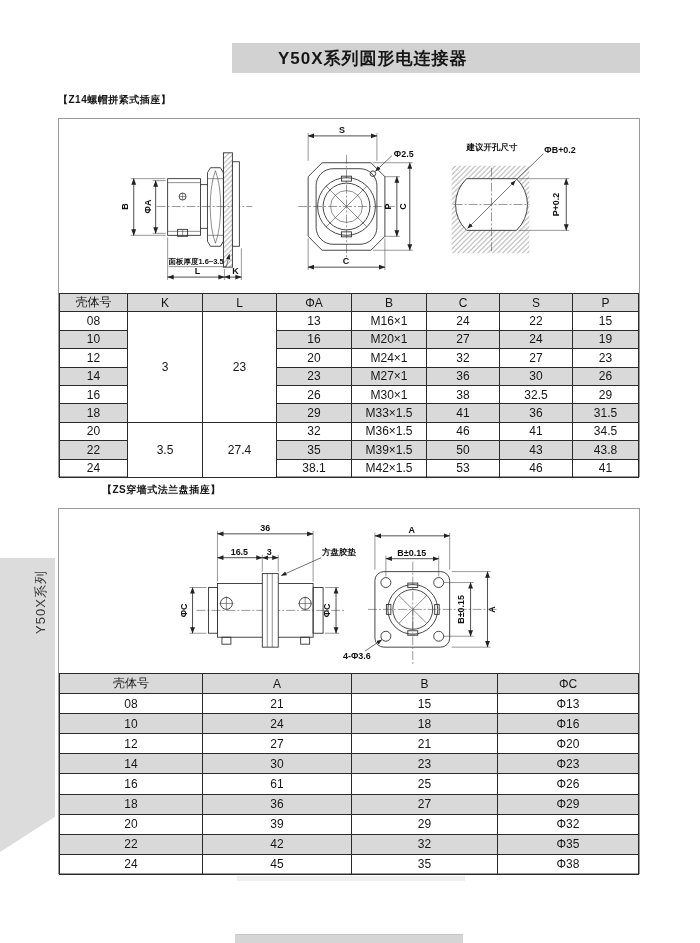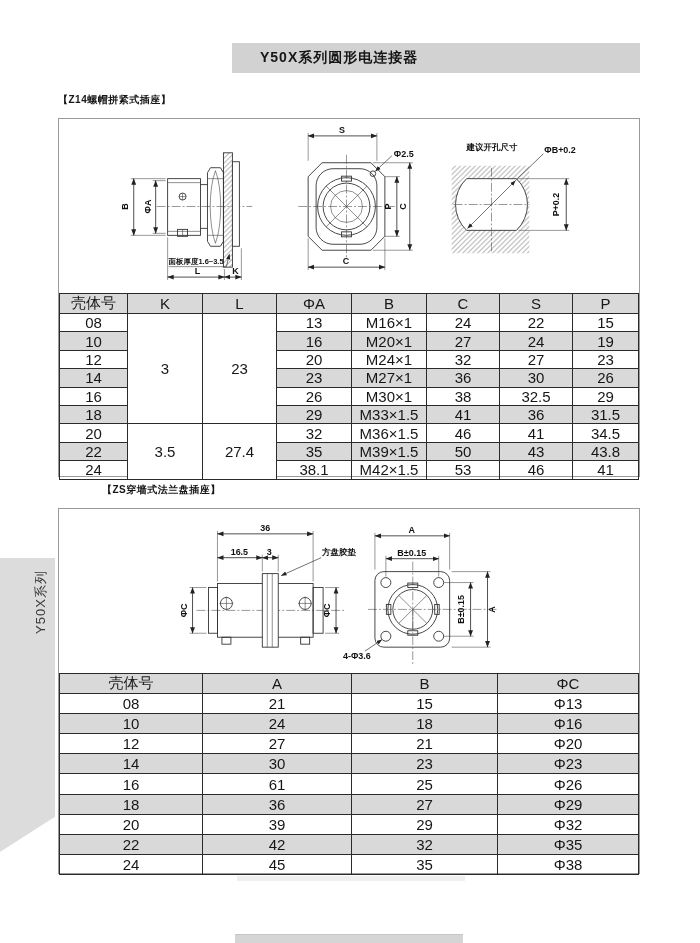--- a/index.html
+++ b/index.html
@@ -4,30 +4,30 @@
 <style>
   :root{
     --title_bar_bg:#d2d2d2; --row_stripe:#d9d9d9; --sidebar_bg:#dcdcdc;
     --table_line:#2a2a2a; --box_line:#9a9a9a; --footer_bar:#d5d5d5; --text:#111111;
   }
   html,body{margin:0;padding:0;background:#fff;}
   .page{position:relative;width:700px;height:943px;background:#fff;overflow:hidden;
         font-family:"Liberation Sans","DejaVu Sans",sans-serif;color:var(--text);}
   .header-bar{position:absolute;left:232px;top:43px;width:408px;height:30px;
         background:var(--title_bar_bg);display:flex;align-items:center;}
-  .header-bar span{padding-left:28px;font-size:14px;font-weight:bold;letter-spacing:1px;color:#161616;}
+  .header-bar span{padding-left:46px;font-size:17px;font-weight:bold;letter-spacing:1px;color:#161616;}
   .sec-heading{position:absolute;left:58px;font-size:10px;font-weight:bold;color:#161616;letter-spacing:0.5px;}
   .sec1-heading{top:93px;}
   .sec2-heading{top:483px;margin-left:44px;}
   .box{position:absolute;left:58px;width:582px;border:1px solid var(--box_line);box-sizing:border-box;background:#fff;}
   .box1{top:118px;height:359px;}
   .box2{top:508px;height:366px;}
   .box svg{display:block;}
   table{border-collapse:collapse;table-layout:fixed;width:100%;
-        font-family:"Liberation Sans","DejaVu Sans",sans-serif;font-size:15px;color:#161616;}
+        font-family:"Liberation Sans","DejaVu Sans",sans-serif;font-size:12px;color:#161616;}
   td,th{border:1px solid var(--table_line);text-align:center;vertical-align:middle;padding:0;font-weight:normal;overflow:hidden;}
   thead th{background:var(--row_stripe);}
   tbody tr:nth-child(even) td{background:var(--row_stripe);}
   td.merged{background:#fff !important;}
   .t1 th,.t1 td{height:17.4px;}
   .t2 th,.t2 td{height:19.1px;}
   .sidebar-tab{position:absolute;left:0;top:558px;width:55px;height:294px;background:var(--sidebar_bg);
         clip-path:polygon(0 0,100% 0,100% 88%,0 100%);}
   .sidebar-tab span{position:absolute;left:-13px;top:36px;width:106px;height:16px;text-align:center;
         transform:rotate(-90deg);font-size:13px;color:#3a3a3a;letter-spacing:1px;white-space:nowrap;}

